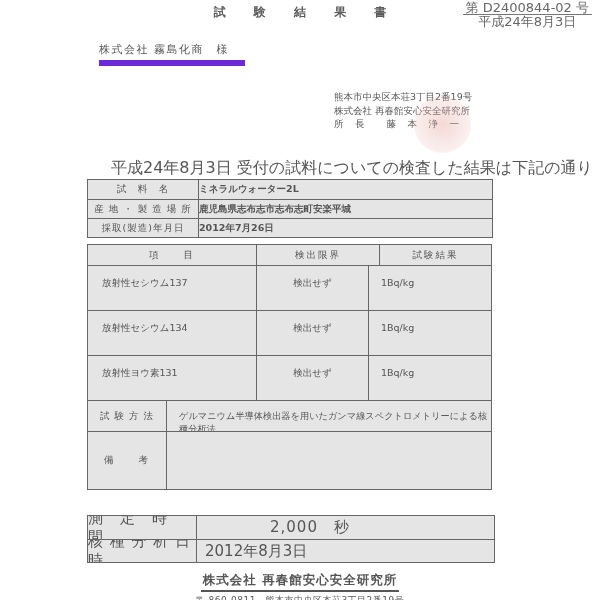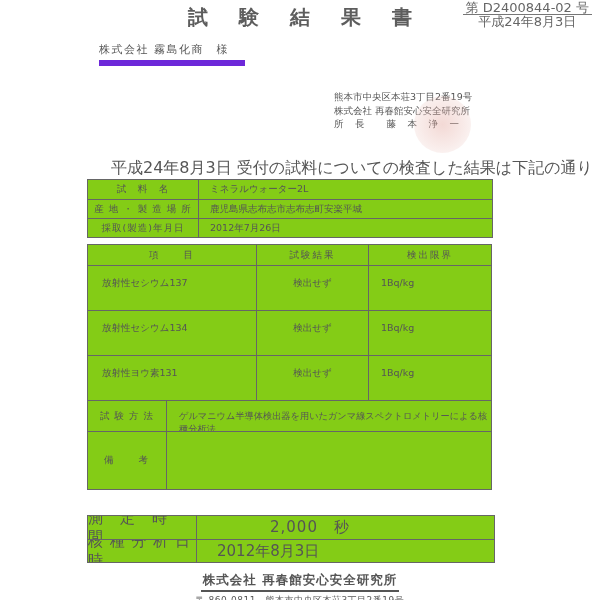--- a/index.html
+++ b/index.html
@@ -6,21 +6,21 @@
   .page {
     position:relative; width:600px; height:600px; background:#ffffff;
     font-family:"DejaVu Sans","Liberation Sans",sans-serif;
     color:#555; overflow:hidden;
     filter: blur(0.2px);
   }
 
   
   .title {
     position:absolute; top:4px; left:0; right:0; margin:0;
-    text-align:center; font-size:20px; font-weight:bold;
+    text-align:center; font-size:12px; font-weight:bold;
     letter-spacing:12px; text-indent:12px; color:#5d5d5d;
   }
 
   
   .docnum { position:absolute; top:2px; right:8px; font-size:13px; text-align:center; color:#666; line-height:11px; }
   .docnum-line1 { border-bottom:1px solid #777; padding:0 3px 1px 3px; }
   .docnum-line2 { padding-top:1px; }
 
   
   .addressee {
@@ -33,31 +33,31 @@
   .issuer-director { letter-spacing:1px; }
 
   .stamp {
     position:absolute; left:414px; top:96px; width:57px; height:57px; border-radius:50%;
     background:radial-gradient(circle, rgba(225,160,150,0.40) 0%, rgba(232,185,178,0.28) 55%, rgba(240,212,207,0.08) 100%);
   }
 
   .intro { position:absolute; left:111px; top:158px; font-size:16px; color:#565656; }
 
   
-  .tbl { position:absolute; border:1px solid #666; box-sizing:border-box; background:#84cc16; }
+  .tbl { position:absolute; border:1px solid #666; box-sizing:border-box; background:#e5e5e5; }
   .row { display:flex; box-sizing:border-box; border-top:1px solid #666; }
   .row:first-child { border-top:none; }
   .cell { box-sizing:border-box; border-left:1px solid #666; overflow:hidden; }
   .cell:first-child { border-left:none; }
 
   
   .table1 { left:87px; top:179px; width:406px; font-size:9.5px; }
   .table1 .row { height:19px; align-items:center; }
   .t1-label { width:110px; display:flex; align-items:center; justify-content:center; letter-spacing:1px; height:100%; }
-  .t1-value { flex:1; padding-left:11px; height:100%; display:flex; align-items:center; }
+  .t1-value { flex:1; height:100%; display:flex; align-items:center;font-weight:bold; }
 
   .section-label { position:absolute; left:86px; top:244px; font-size:16px; color:#4f4f4f; letter-spacing:1px; }
 
   
   .table2 { left:87px; top:244px; width:405px; font-size:9.5px; }
   .hdr-row { height:20px; }
   .hdr-cell { display:flex; align-items:center; justify-content:center; letter-spacing:2px; }
   .c-item { width:168px; }
   .c-result { width:112px; }
   .c-limit { flex:1; }
@@ -71,21 +71,21 @@
   .remarks-row { height:58px; }
   .r-label { width:78px; display:flex; align-items:center; justify-content:center; letter-spacing:2px; }
   .r-value { flex:1; }
 
   
   .table3 { left:87px; top:515px; width:408px; font-size:15px; }
   .table3 .row { height:23px; }
   .t3-label { width:108px; display:flex; align-items:center; justify-content:center; letter-spacing:1px; }
   .t3-value { flex:1; display:flex; align-items:center; }
   .t3-value-time { padding-left:73px; letter-spacing:1px; }
-  .t3-value-date { padding-left:20px; }
+  .t3-value-date { padding-left:8px; }
 
   
   .footer { position:absolute; left:0; right:0; top:569px; text-align:center; }
   .footer-company {
     display:inline-block; font-size:12.5px; font-weight:bold; letter-spacing:1px;
     border-bottom:2px solid #555; padding:0 2px 1px 2px; color:#555;
   }
   .footer-address { font-size:9px; margin-top:2px; letter-spacing:0.5px; color:#565656; }
 </style>
 </head>
@@ -125,22 +125,22 @@
       <div class="cell t1-label">採取(製造)年月日</div>
       <div class="cell t1-value">2012年7月26日</div>
     </div>
   </div>
 
   <div class="section-label">【試験結果】</div>
 
   <div class="tbl table2">
     <div class="row hdr-row">
       <div class="cell hdr-cell c-item">項　　目</div>
+      <div class="cell hdr-cell c-limit">検出限界</div>
       <div class="cell hdr-cell c-result">試験結果</div>
-      <div class="cell hdr-cell c-limit">検出限界</div>
     </div>
     <div class="row data-row">
       <div class="cell d-item">放射性セシウム137</div>
       <div class="cell d-result">検出せず</div>
       <div class="cell d-limit">1Bq/kg</div>
     </div>
     <div class="row data-row">
       <div class="cell d-item">放射性セシウム134</div>
       <div class="cell d-result">検出せず</div>
       <div class="cell d-limit">1Bq/kg</div>

